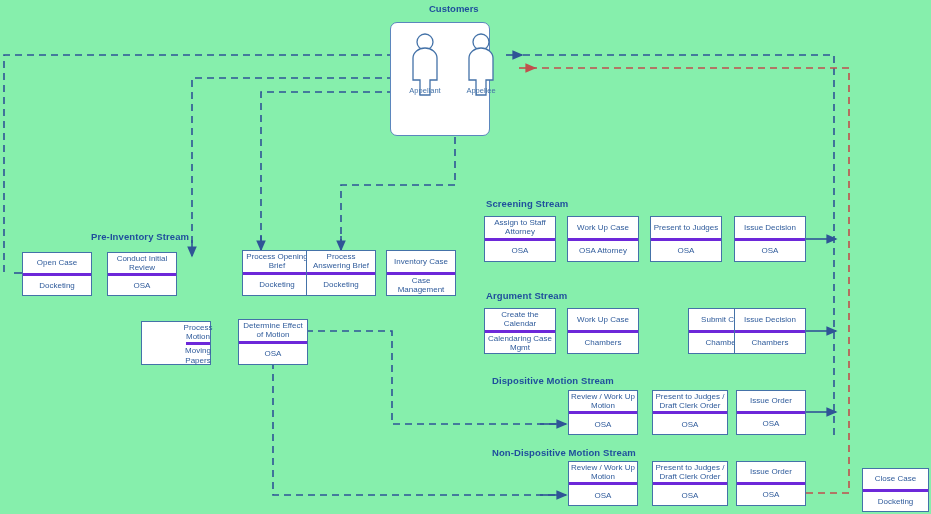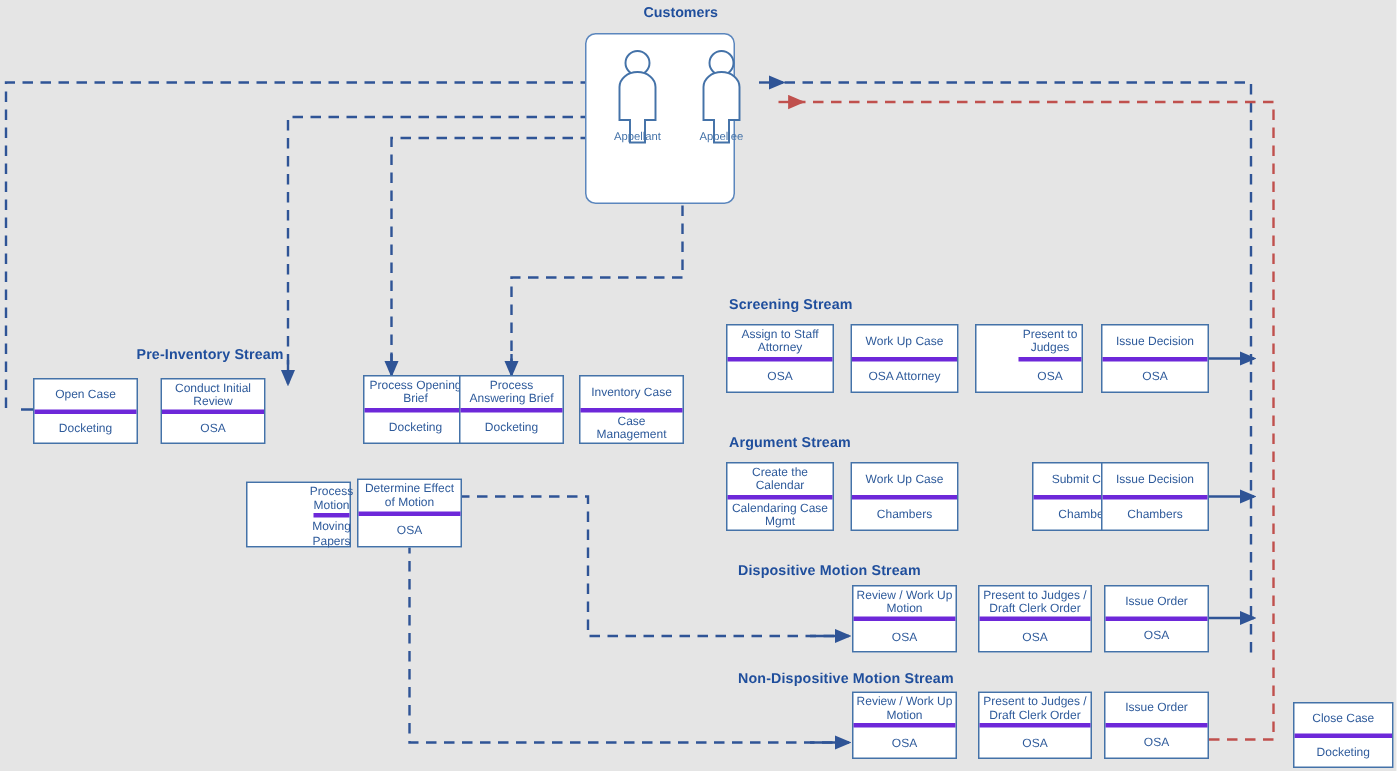--- a/index.html
+++ b/index.html
@@ -1,17 +1,17 @@
 <!DOCTYPE html>
 <html><head>
 <meta charset="utf-8">
 <style>
   html,body{margin:0;padding:0;background:#ffffff;}
   body{font-family:"Liberation Sans", sans-serif;}
-  #canvas{position:relative;width:931px;height:514px;overflow:hidden;background:#e5e5e5;}
+  #canvas{position:relative;width:931px;height:514px;overflow:hidden;background:#86efac;}
   svg.layer{position:absolute;left:0;top:0;width:931px;height:514px;pointer-events:none;}
 
   .stream-title{
     position:absolute;font-size:9.5px;font-weight:bold;color:#1F4E9C;
     letter-spacing:.1px;white-space:nowrap;
   }
   .pnode{
     position:absolute;border:1px solid #4472A8;background:#ffffff;
     box-sizing:border-box;display:flex;flex-direction:column;
   }
@@ -118,39 +118,39 @@
     <div class="pbot">Docketing</div>
   </div>
   <div class="pnode" style="left:306px;top:250px;width:70px;height:46px;">
     <div class="ptop">Process Answering Brief</div>
     <div class="pbot">Docketing</div>
   </div>
   <div class="pnode" style="left:386px;top:250px;width:70px;height:46px;">
     <div class="ptop">Inventory Case</div>
     <div class="pbot">Case Management</div>
   </div>
-  <div class="pnode" style="left:164px;top:321px;width:70px;height:44px;padding-left:44px;">
+  <div class="pnode" style="left:141px;top:321px;width:70px;height:44px;padding-left:44px;">
     <div class="ptop">Process Motion</div>
     <div class="pbot">Moving Papers</div>
   </div>
   <div class="pnode" style="left:238px;top:319px;width:70px;height:46px;">
     <div class="ptop">Determine Effect of Motion</div>
     <div class="pbot">OSA</div>
   </div>
 
   <div class="stream-title" style="left:486px;top:198px;">Screening Stream</div>
   <div class="pnode" style="left:484px;top:216px;width:72px;height:46px;">
     <div class="ptop">Assign to Staff Attorney</div>
     <div class="pbot">OSA</div>
   </div>
   <div class="pnode" style="left:567px;top:216px;width:72px;height:46px;">
     <div class="ptop">Work Up Case</div>
     <div class="pbot">OSA Attorney</div>
   </div>
-  <div class="pnode" style="left:650px;top:216px;width:72px;height:46px;padding-left:28px;">
+  <div class="pnode" style="left:650px;top:216px;width:72px;height:46px;">
     <div class="ptop">Present to Judges</div>
     <div class="pbot">OSA</div>
   </div>
   <div class="pnode" style="left:734px;top:216px;width:72px;height:46px;">
     <div class="ptop">Issue Decision</div>
     <div class="pbot">OSA</div>
   </div>
 
   <div class="stream-title" style="left:486px;top:290px;">Argument Stream</div>
   <div class="pnode" style="left:484px;top:308px;width:72px;height:46px;">

